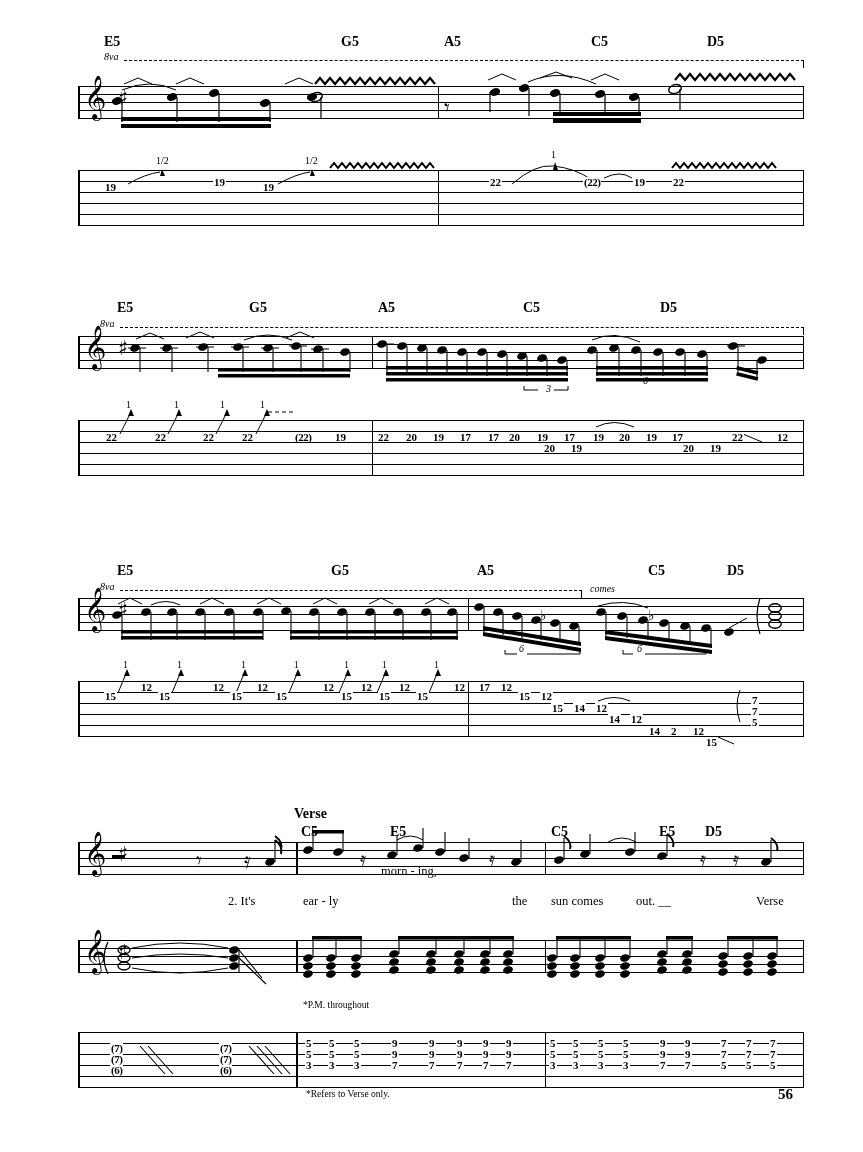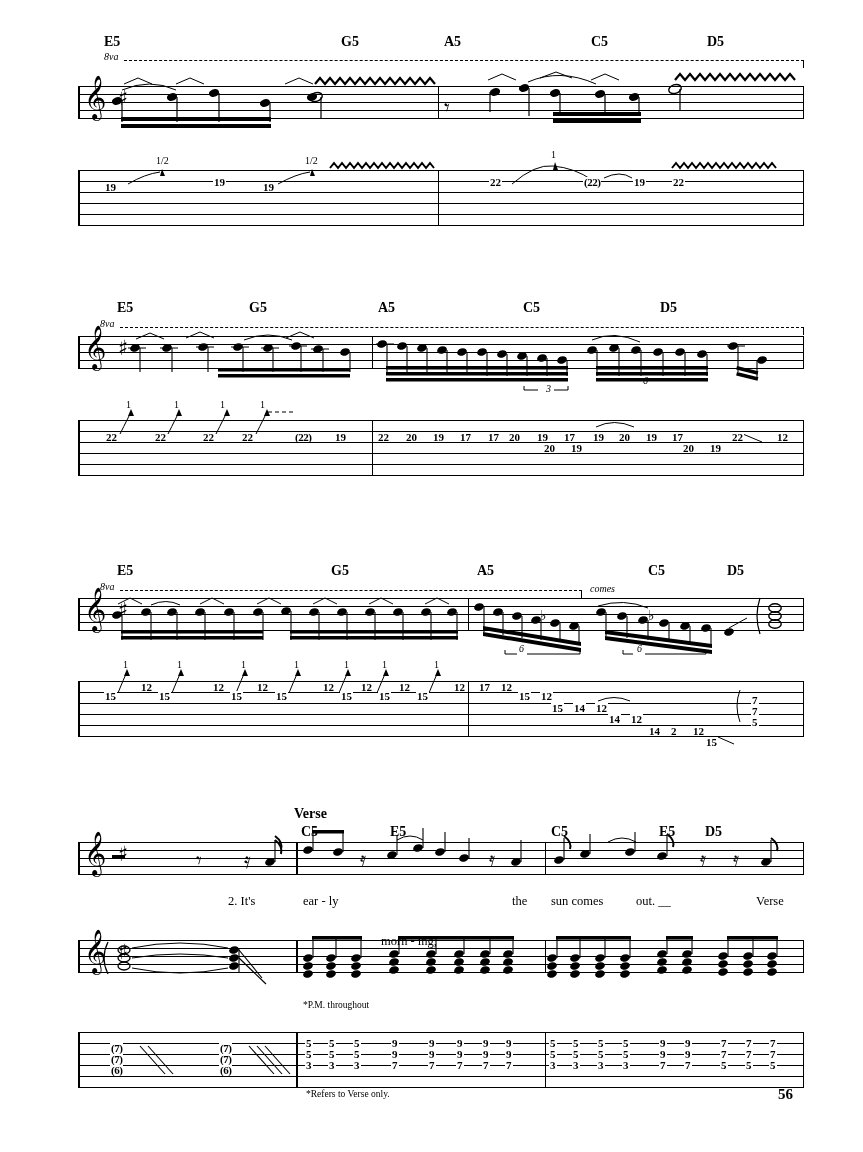--- a/index.html
+++ b/index.html
@@ -837,21 +837,21 @@
         <line x1="140" y1="1046" x2="165" y2="1074"></line>
         <line x1="148" y1="1046" x2="173" y2="1074"></line>
         <line x1="249" y1="1046" x2="274" y2="1074"></line>
         <line x1="257" y1="1046" x2="282" y2="1074"></line>
         <line x1="265" y1="1046" x2="290" y2="1074"></line>
       </g>
     </svg>
 
     <div class="lyric" style="left:228px; top:894px;">2. It's</div>
     <div class="lyric" style="left:303px; top:894px;">ear - ly</div>
-    <div class="lyric" style="left:381px; top:934px;">morn - ing,</div>
+    <div class="lyric" style="left:381px; top:864px;">morn - ing,</div>
     <div class="lyric" style="left:512px; top:894px;">the</div>
     <div class="lyric" style="left:551px; top:894px;">sun comes</div>
     <div class="lyric" style="left:636px; top:894px;">out. __</div>
     <div class="lyric" style="left:756px; top:894px;">Verse</div>
 
     <div class="footnote" style="left:303px; top:1000px;">*P.M. throughout</div>
     <div class="footnote" style="left:306px; top:1089px;">*Refers to Verse only.</div>
 
     <div class="tabnum paren" style="left:110px; top:1043px;">(7)</div>
     <div class="tabnum paren" style="left:110px; top:1054px;">(7)</div>

